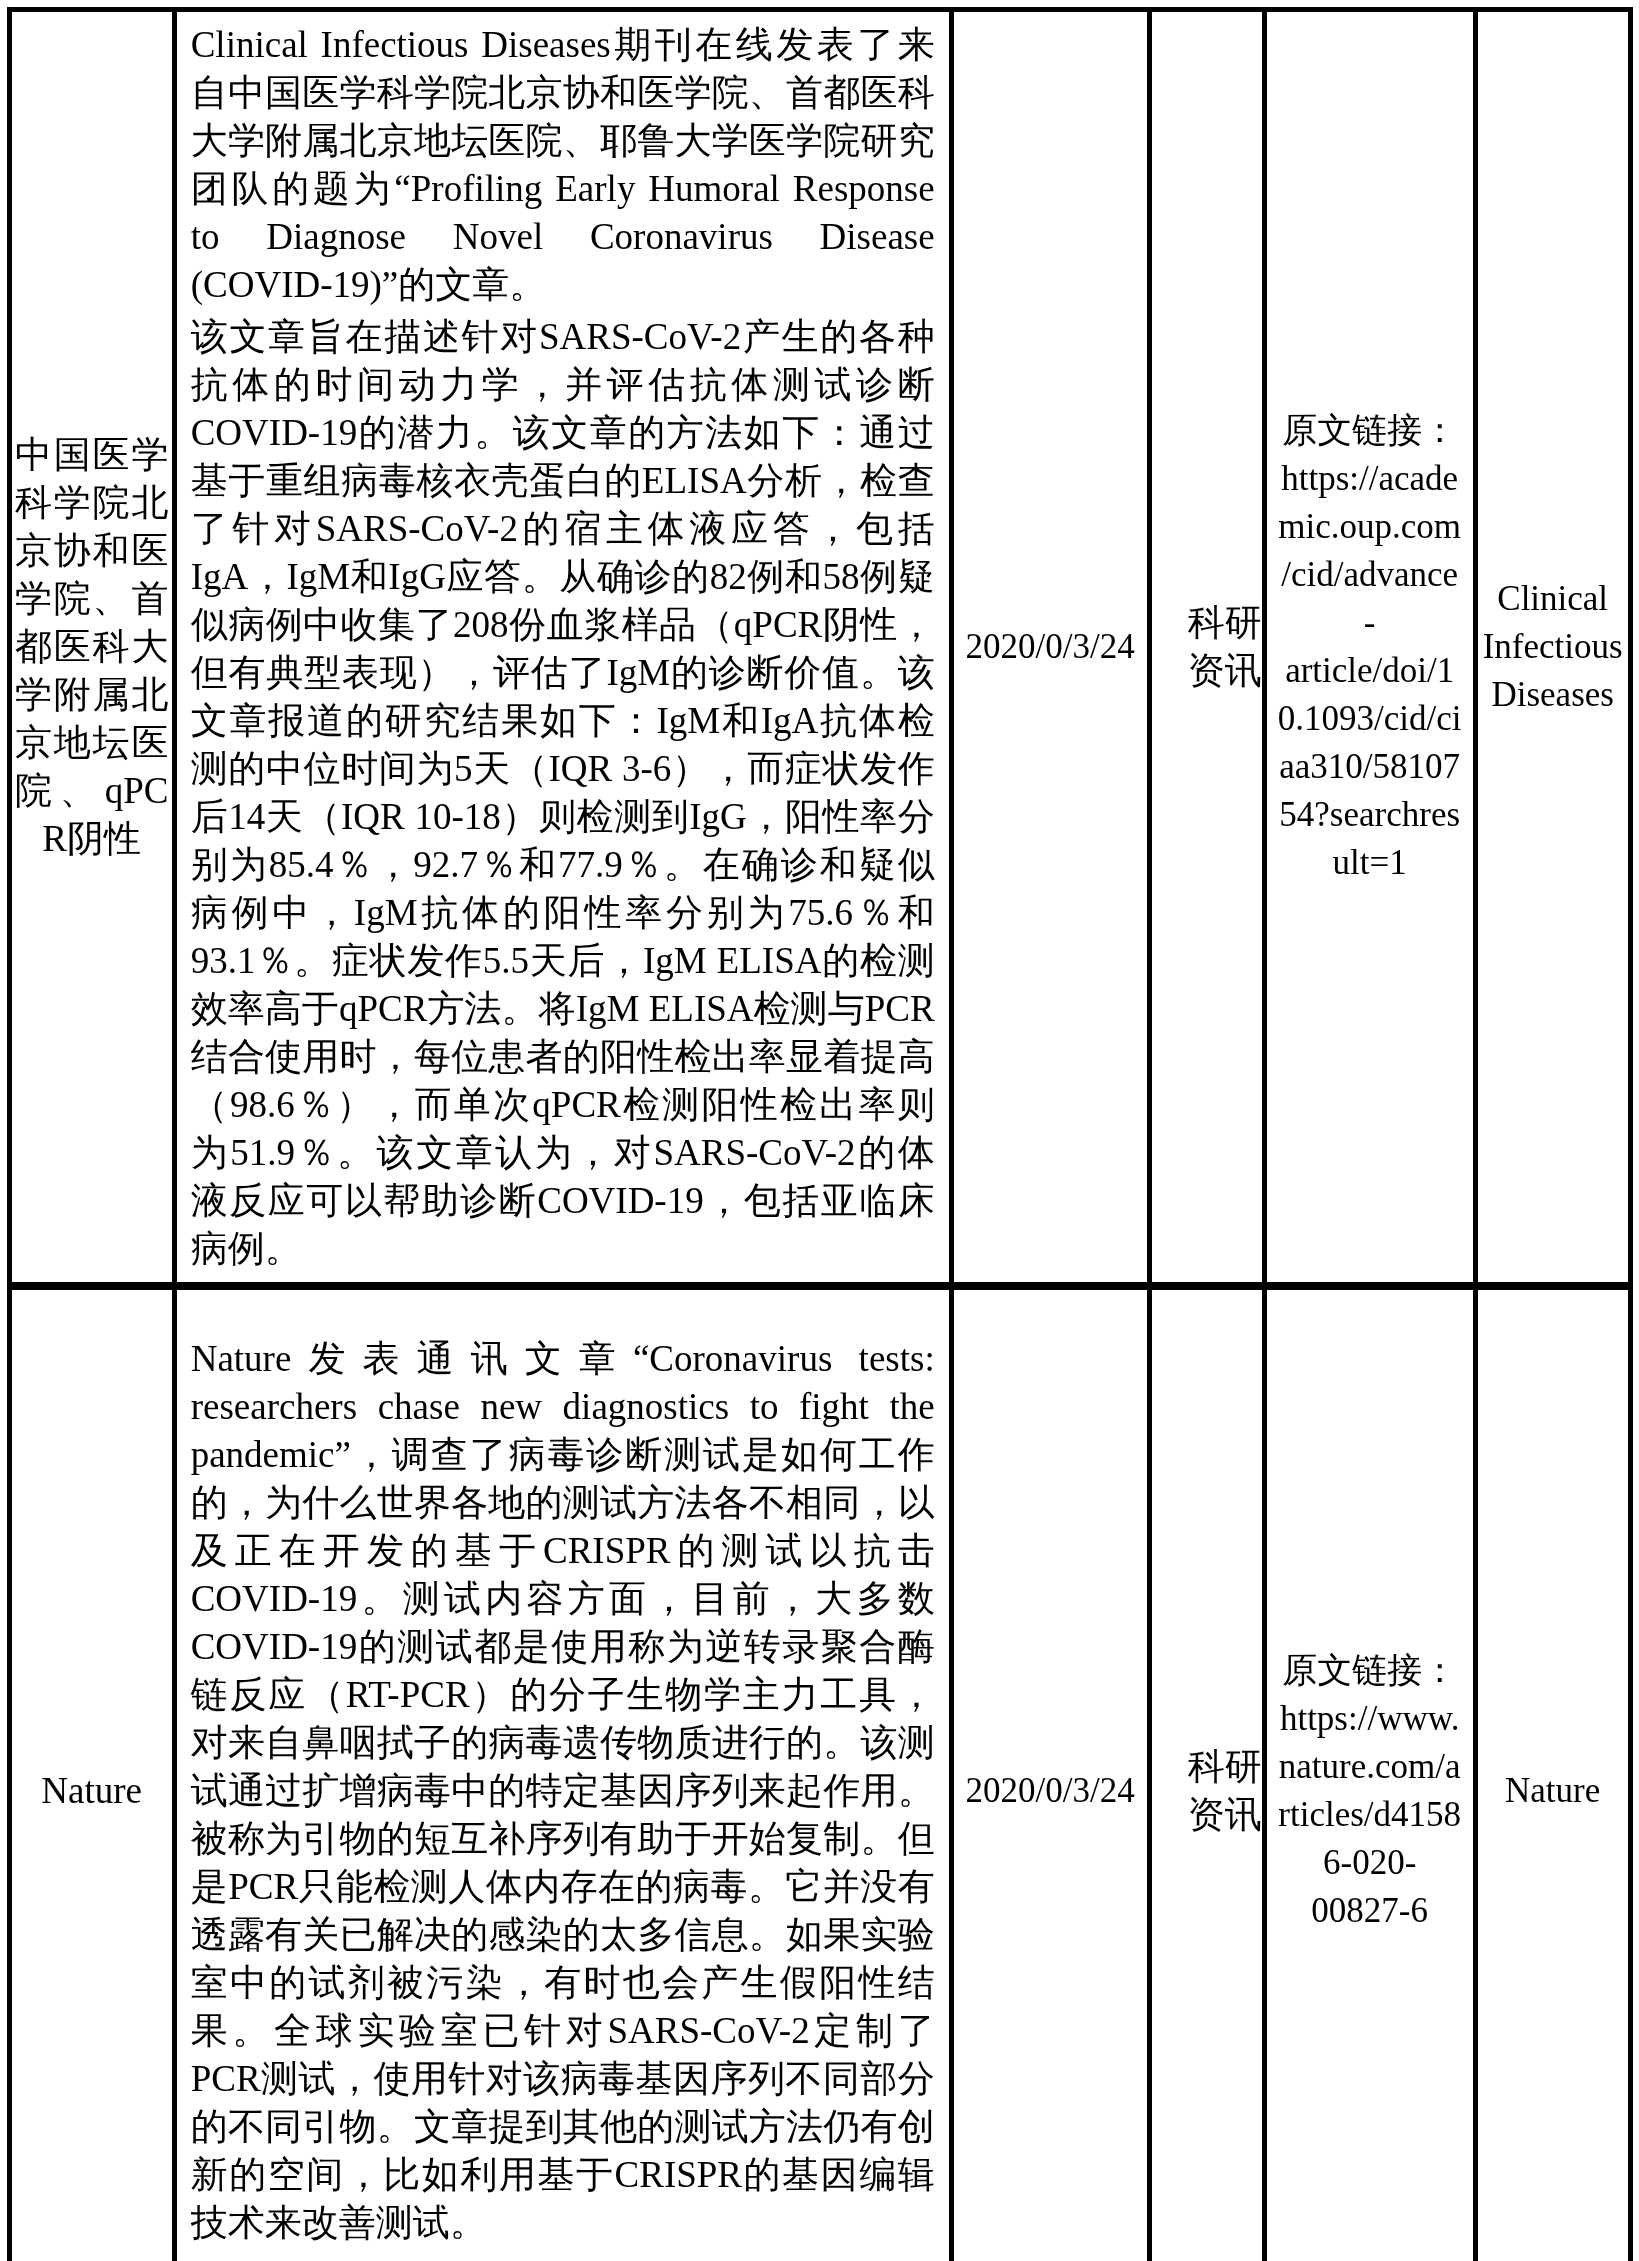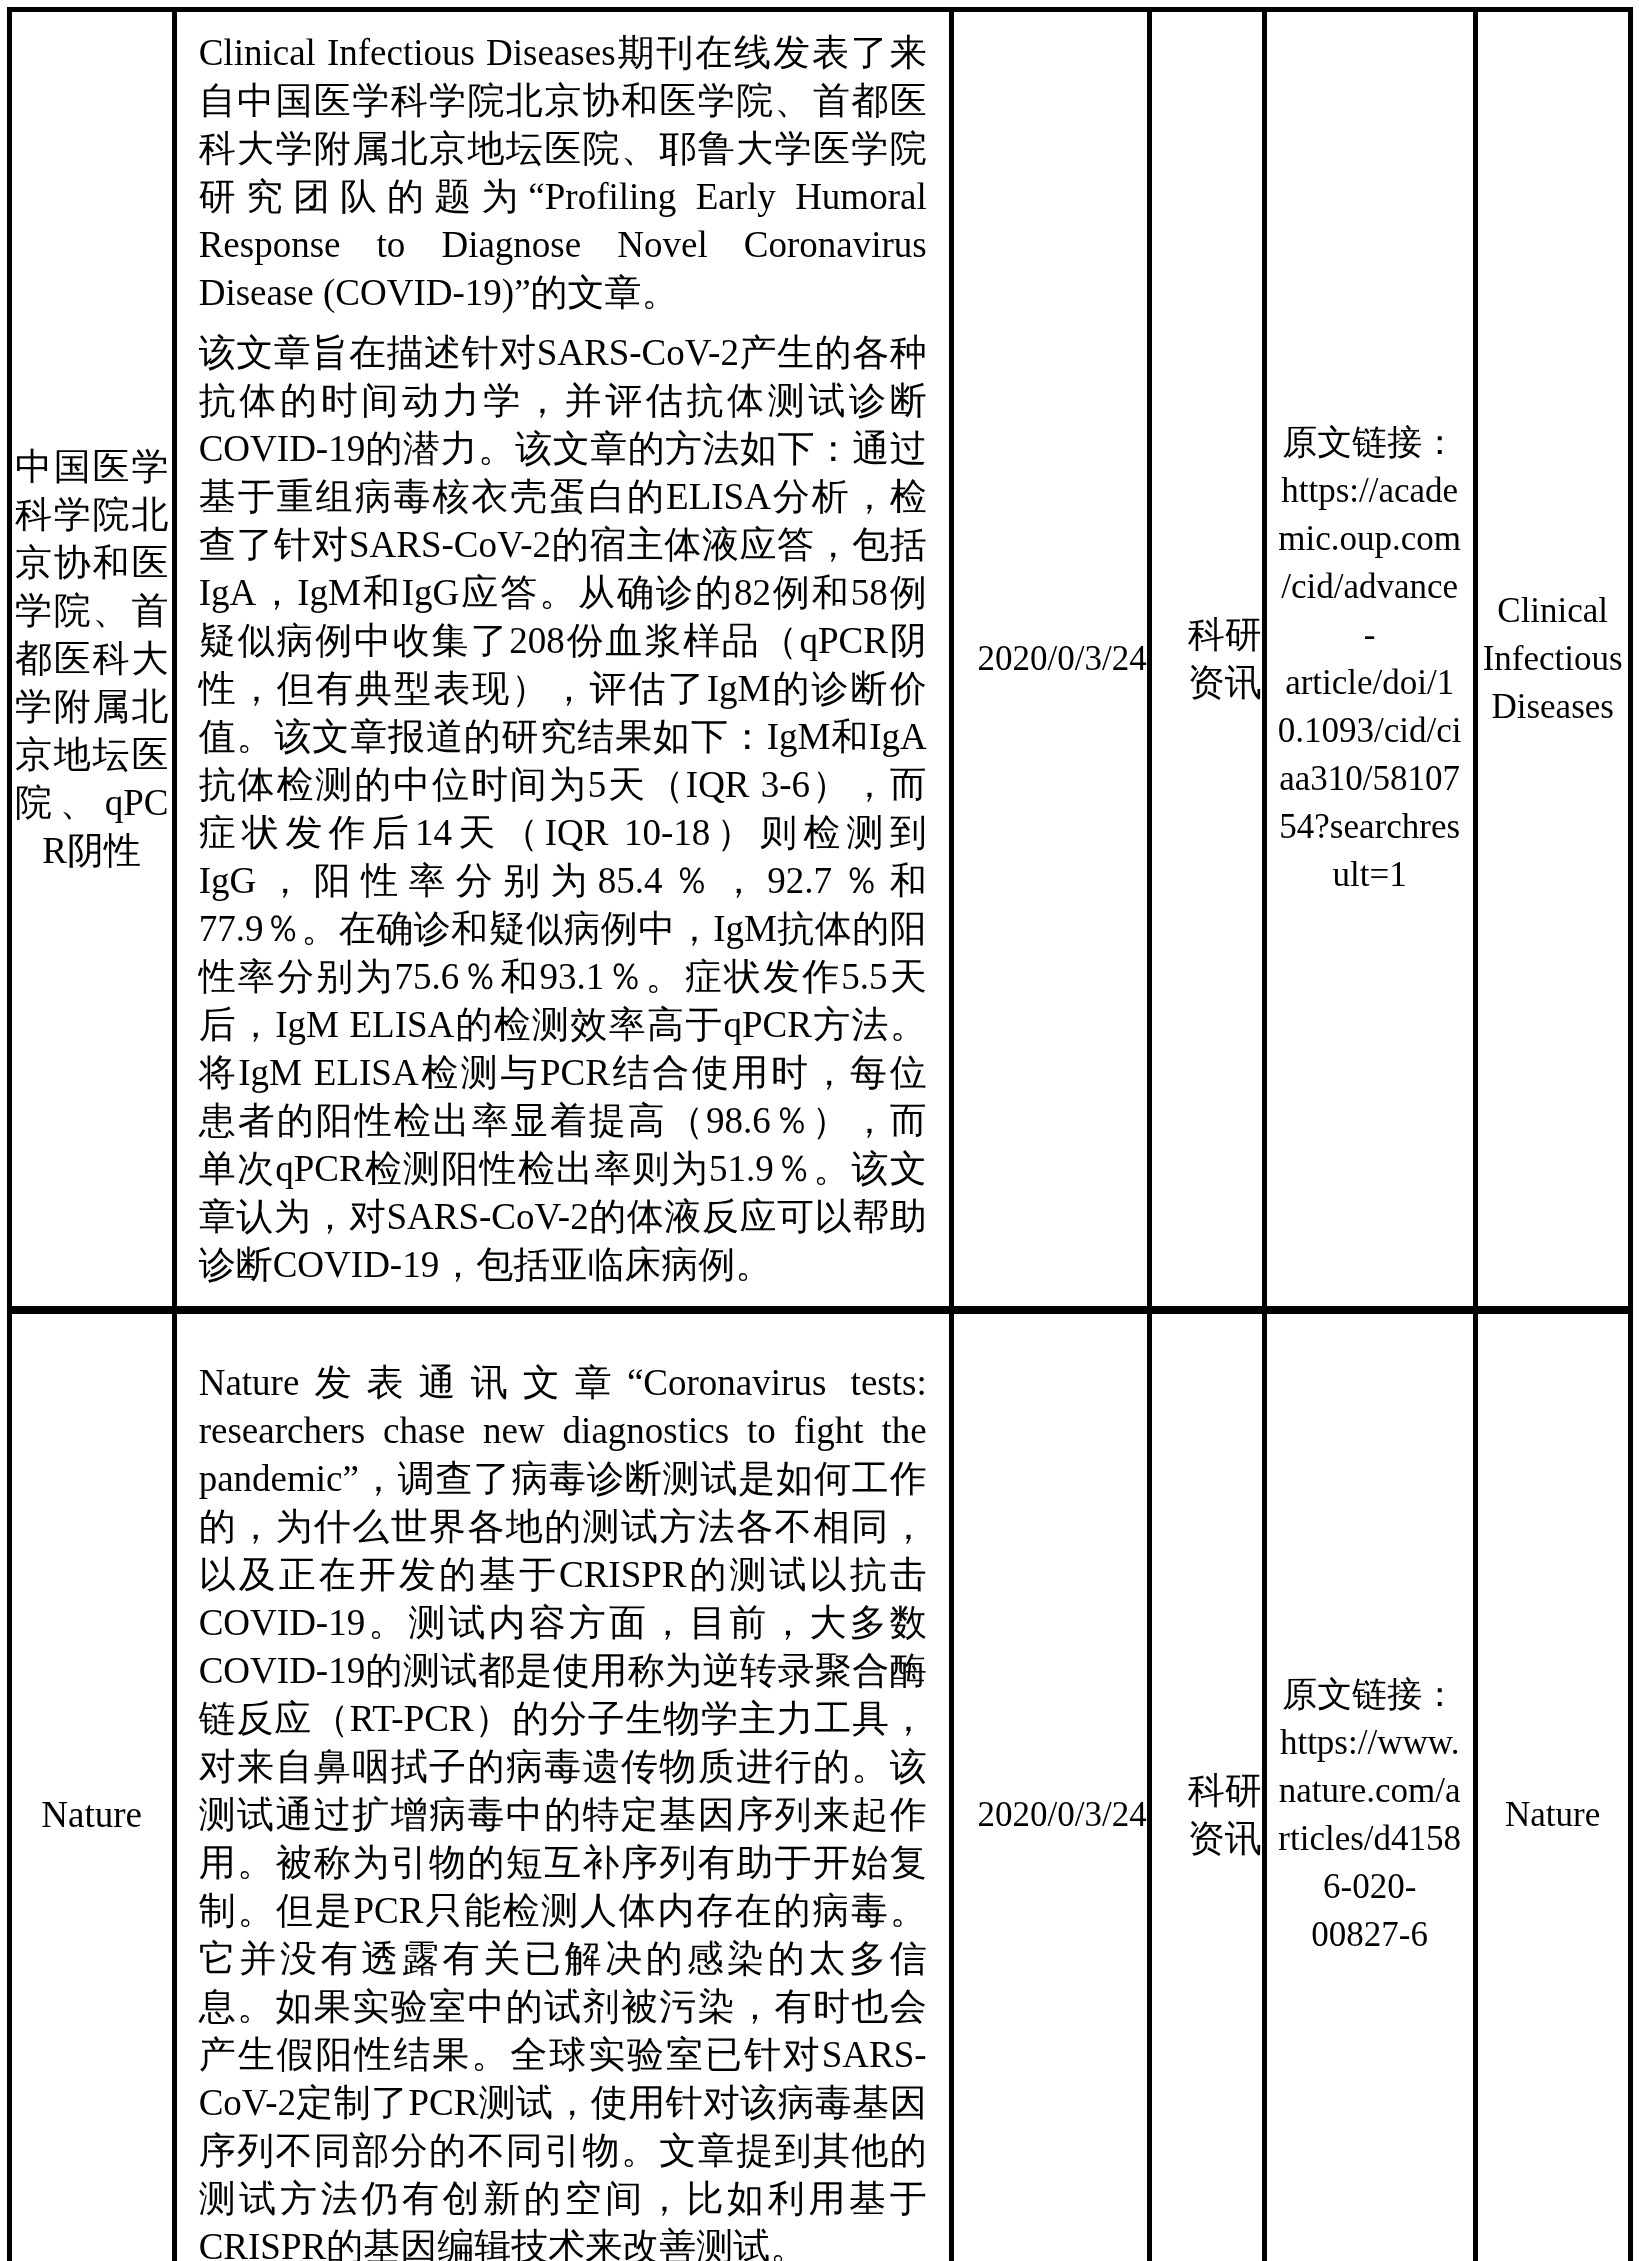--- a/index.html
+++ b/index.html
@@ -37,25 +37,25 @@
     text-align: justify;
     text-align-last: center;
     word-break: break-all;
   }
   .institution-text.center-only { text-align: center; text-align-last: center; }
 
   
   td.cell-description { padding: 5px 10px; vertical-align: middle; }
   .para {
     text-align: justify;
-    margin: 12px;
+    margin: 4px;
   }
 
   
-  td.cell-date { text-align: right; font-size: 35px; white-space: nowrap; }
+  td.cell-date { text-align: center; font-size: 35px; white-space: nowrap; }
 
   
   td.cell-category { text-align: right; white-space: pre-line; }
 
   
   td.cell-link { text-align: center; font-size: 35px; white-space: pre-line; padding: 0 1.7px; }
 
   
   td.cell-journal { text-align: center; font-size: 35px; white-space: pre-line; padding: 0 1.7px; }
 </style>

